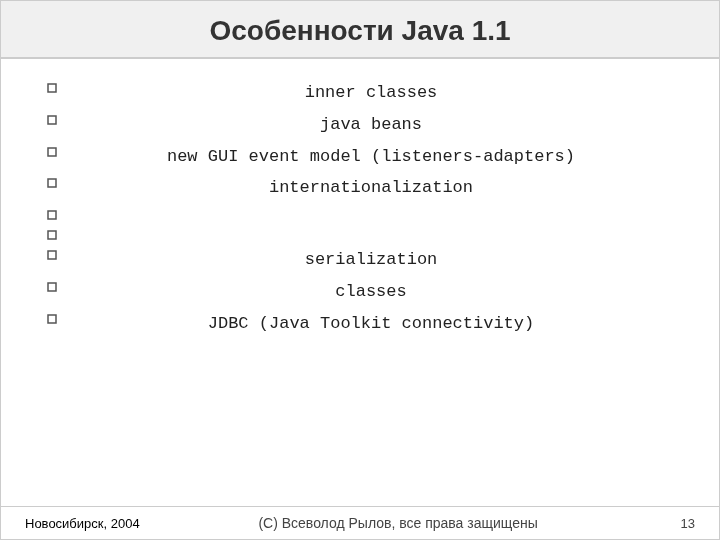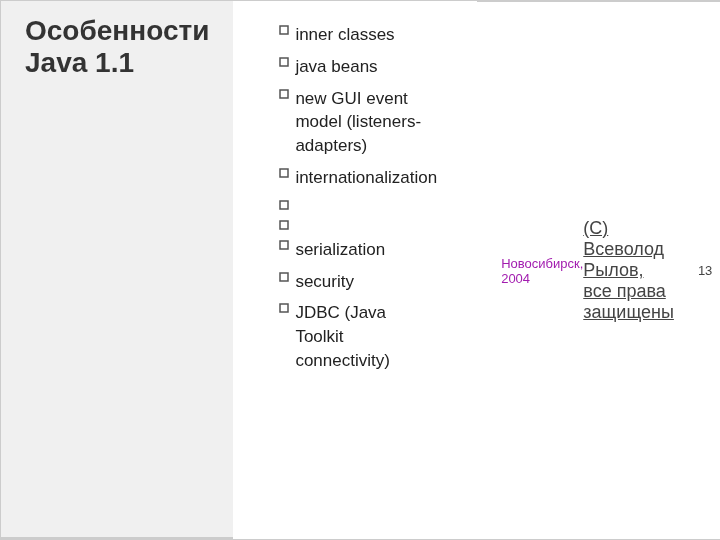--- a/index.html
+++ b/index.html
@@ -15,40 +15,42 @@
       font-family: Arial, sans-serif;
       overflow: hidden;
     }
 
     .slide {
       width: 720px;
       height: 540px;
       background: #ffffff;
       border: 1px solid #cccccc;
       display: flex;
-      flex-direction: row;
+      flex-direction: column;
       position: relative;
+      text-align: center;
     }
 
     .header {
       background: #f0f0f0;
       border-bottom: 2px solid #cccccc;
       padding: 14px 24px 10px 24px;
     }
 
     .header h1 {
       font-size: 28px;
       font-weight: bold;
       color: #333333;
       font-family: Arial, sans-serif;
     }
 
     .content {
       flex: 1;
       padding: 18px 40px 10px 40px;
+      font-family: Liberation Mono, monospace;
     }
 
     .bullet-list {
       list-style: none;
       padding: 0;
       margin: 0;
     }
 
     .bullet-list li {
       display: flex;
@@ -81,27 +83,26 @@
       border-top: 1px solid #cccccc;
       padding: 8px 24px;
       display: flex;
       justify-content: space-between;
       align-items: center;
       background: #ffffff;
     }
 
     .footer-left {
       font-size: 13px;
-      color: #a21caf;
+      color: #000000;
     }
 
     .footer-center {
-      font-size: 18px;
+      font-size: 14px;
       color: #444444;
-      text-decoration: underline;
     }
 
     .footer-right {
       font-size: 13px;
       color: #444444;
       margin-left: 24px;
     }
   </style>
 </head>
 <body>
@@ -166,21 +167,21 @@
     </svg>
           </span>
           <span class="bullet-text">serialization</span>
         </li>
         <li>
           <span class="bullet-icon">
             <svg viewBox="0 0 10 10" xmlns="http://www.w3.org/2000/svg">
       <rect x="1" y="1" width="8" height="8" fill="none" stroke="#555555" stroke-width="1.5"></rect>
     </svg>
           </span>
-          <span class="bullet-text">security</span>
+          <span class="bullet-text">classes</span>
         </li>
         <li>
           <span class="bullet-icon">
             <svg viewBox="0 0 10 10" xmlns="http://www.w3.org/2000/svg">
       <rect x="1" y="1" width="8" height="8" fill="none" stroke="#555555" stroke-width="1.5"></rect>
     </svg>
           </span>
           <span class="bullet-text">JDBC (Java Toolkit connectivity)</span>
         </li>
       </ul>

